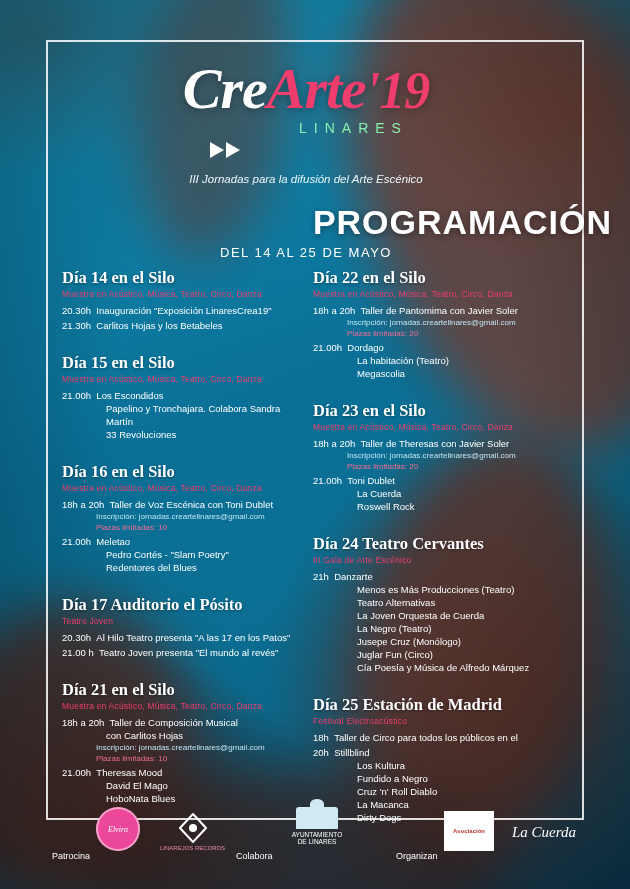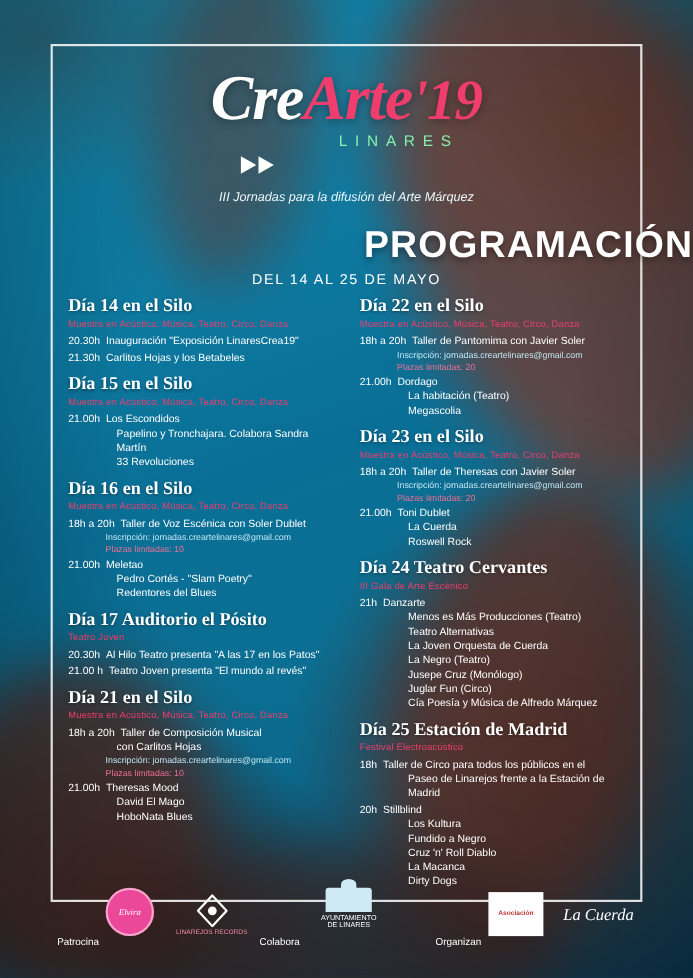--- a/index.html
+++ b/index.html
@@ -27,21 +27,21 @@
   .b4{width:150px;height:320px;left:140px;top:-60px;background:#5d3830;transform:rotate(8deg);opacity:.55;}
   .b5{width:420px;height:170px;left:90px;bottom:-50px;background:#3d2522;opacity:.7;}
   .vig{position:absolute;inset:0;background:radial-gradient(ellipse at 50% 45%, rgba(0,0,0,0) 45%, rgba(0,0,0,.35) 100%);}
 
   .frame{
     position:absolute;left:46px;top:40px;width:538px;height:780px;
     border:2px solid rgba(255,255,255,.85);
     box-sizing:border-box;
   }
 
-  .logo-wrap{position:absolute;left:0;right:0;top:60px;text-align:center;}
+  .logo-wrap{position:absolute;left:0;right:18px;top:60px;text-align:center;}
   .logo{
     font-family:"Liberation Serif", serif;
     font-style:italic;font-weight:bold;
     font-size:58px;color:#ffffff;line-height:1;
     letter-spacing:-1px;
     text-shadow:0 2px 8px rgba(0,0,0,.35);
   }
   .logo .pink{color:#ef3e6d;}
   .logo .yr{color:#ef3e6d;font-size:52px;}
   .sub-linares{
@@ -58,27 +58,27 @@
   .prog-title{
     text-align:right;color:#fff;font-size:34px;font-weight:bold;
     letter-spacing:1px;margin-top:18px;text-shadow:0 2px 6px rgba(0,0,0,.4);
   }
   .prog-dates{
     text-align:center;color:#fff;font-size:13px;letter-spacing:1.5px;margin-top:3px;
   }
 
   .cols{
     position:absolute;left:62px;top:268px;width:508px;
-    display:flex;gap:22px;
+    display:flex;gap:8px;
   }
   .col{width:243px;}
   .day-h{
     color:#fff;font-size:16.5px;font-weight:bold;
     font-family:"Liberation Serif", serif;
-    margin-top:7px;margin-bottom:1px;
+    margin-top:21px;margin-bottom:1px;
     text-shadow:0 1px 3px rgba(0,0,0,.4);
   }
   .day-h.first{margin-top:0;}
   .day-sub{color:#ef3e6d;font-size:8.5px;margin-bottom:5px;letter-spacing:.2px;}
   .ev{margin-bottom:2px;}
   .ev-line{color:#fff;font-size:9.5px;line-height:13px;}
   .ev-time{color:#fff;font-size:9.5px;}
   .ind2{margin-left:44px;}
   .note{color:#bfe6f3;font-size:8px;line-height:11px;margin-left:34px;}
   .note.pink{color:#ef6f92;}
@@ -136,21 +136,21 @@
   <div class="logo">
     <span>Cre</span><span class="pink">Arte</span><span class="yr">'19</span>
   </div>
   <div class="sub-linares">LINARES</div>
   <div class="play">
     <svg width="46" height="20" viewBox="0 0 46 20">
       <polygon points="2,2 16,10 2,18" fill="#ffffff"></polygon>
       <polygon points="18,2 32,10 18,18" fill="#ffffff"></polygon>
     </svg>
   </div>
-  <div class="tagline">III Jornadas para la difusión del Arte Márquez</div>
+  <div class="tagline">III Jornadas para la difusión del Arte Escénico</div>
   <div class="prog-title">PROGRAMACIÓN</div>
   <div class="prog-dates">DEL 14 AL 25 DE MAYO</div>
 </div>
 
 <div class="cols">
   <div class="col">
       <div class="day-h first">Día 14 en el Silo</div>
       <div class="day-sub">Muestra en Acústico, Música, Teatro, Circo, Danza</div>
       <div class="ev">
         <div class="ev-line"><span class="ev-time">20.30h</span><span>&nbsp;&nbsp;</span><span>Inauguración "Exposición LinaresCrea19"</span></div>
@@ -161,21 +161,21 @@
       <div class="day-h">Día 15 en el Silo</div>
       <div class="day-sub">Muestra en Acústico, Música, Teatro, Circo, Danza</div>
       <div class="ev">
         <div class="ev-line"><span class="ev-time">21.00h</span><span>&nbsp;&nbsp;</span><span>Los Escondidos</span></div>
         <div class="ev-line ind2">Papelino y Tronchajara. Colabora Sandra Martín</div>
         <div class="ev-line ind2">33 Revoluciones</div>
       </div>
       <div class="day-h">Día 16 en el Silo</div>
       <div class="day-sub">Muestra en Acústico, Música, Teatro, Circo, Danza</div>
       <div class="ev">
-        <div class="ev-line"><span class="ev-time">18h a 20h</span><span>&nbsp;&nbsp;</span><span>Taller de Voz Escénica con Soler Dublet</span></div>
+        <div class="ev-line"><span class="ev-time">18h a 20h</span><span>&nbsp;&nbsp;</span><span>Taller de Voz Escénica con Toni Dublet</span></div>
         <div class="note">Inscripción: jornadas.creartelinares@gmail.com</div>
         <div class="note pink">Plazas limitadas: 10</div>
       </div>
       <div class="ev">
         <div class="ev-line"><span class="ev-time">21.00h</span><span>&nbsp;&nbsp;</span><span>Meletao</span></div>
         <div class="ev-line ind2">Pedro Cortés - "Slam Poetry"</div>
         <div class="ev-line ind2">Redentores del Blues</div>
       </div>
       <div class="day-h">Día 17 Auditorio el Pósito</div>
       <div class="day-sub">Teatro Joven</div>
@@ -233,21 +233,20 @@
         <div class="ev-line ind2">La Joven Orquesta de Cuerda</div>
         <div class="ev-line ind2">La Negro (Teatro)</div>
         <div class="ev-line ind2">Jusepe Cruz (Monólogo)</div>
         <div class="ev-line ind2">Juglar Fun (Circo)</div>
         <div class="ev-line ind2">Cía Poesía y Música de Alfredo Márquez</div>
       </div>
       <div class="day-h">Día 25 Estación de Madrid</div>
       <div class="day-sub">Festival Electroacústico</div>
       <div class="ev">
         <div class="ev-line"><span class="ev-time">18h</span><span>&nbsp;&nbsp;</span><span>Taller de Circo para todos los públicos en el</span></div>
-        <div class="ev-line ind2">Paseo de Linarejos frente a la Estación de Madrid</div>
       </div>
       <div class="ev">
         <div class="ev-line"><span class="ev-time">20h</span><span>&nbsp;&nbsp;</span><span>Stillblind</span></div>
         <div class="ev-line ind2">Los Kultura</div>
         <div class="ev-line ind2">Fundido a Negro</div>
         <div class="ev-line ind2">Cruz 'n' Roll Diablo</div>
         <div class="ev-line ind2">La Macanca</div>
         <div class="ev-line ind2">Dirty Dogs</div>
       </div>
     </div>

